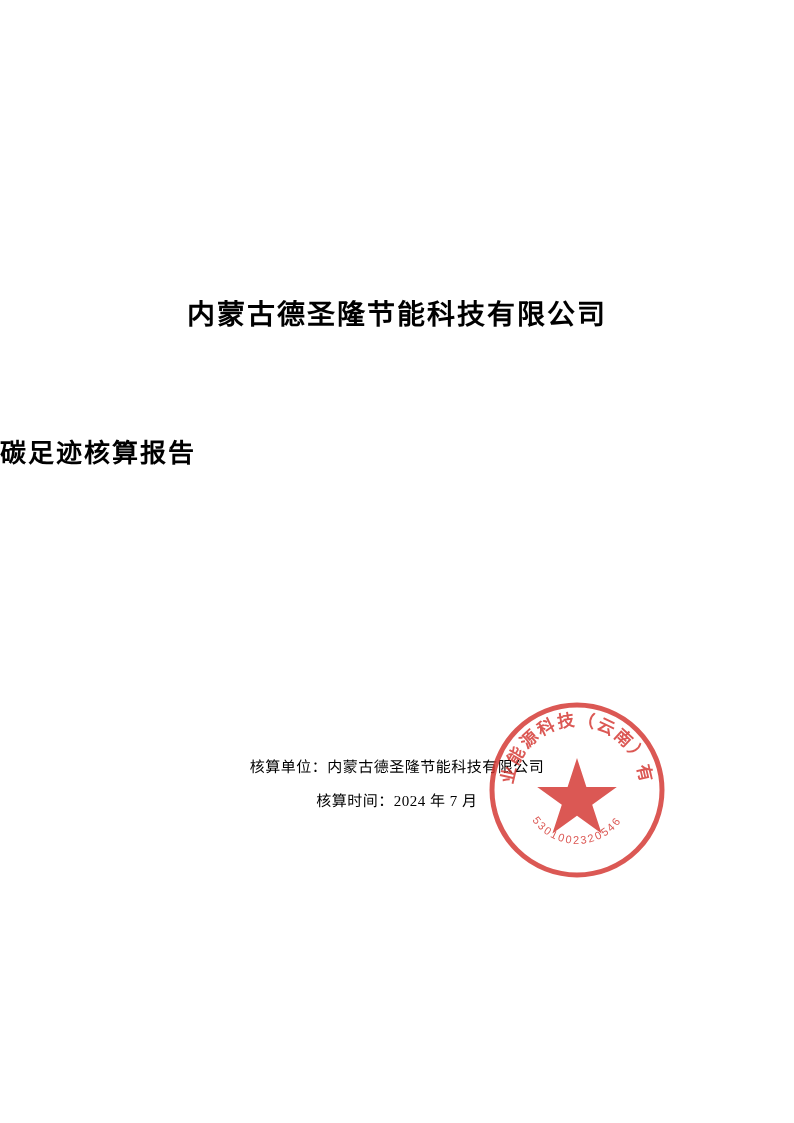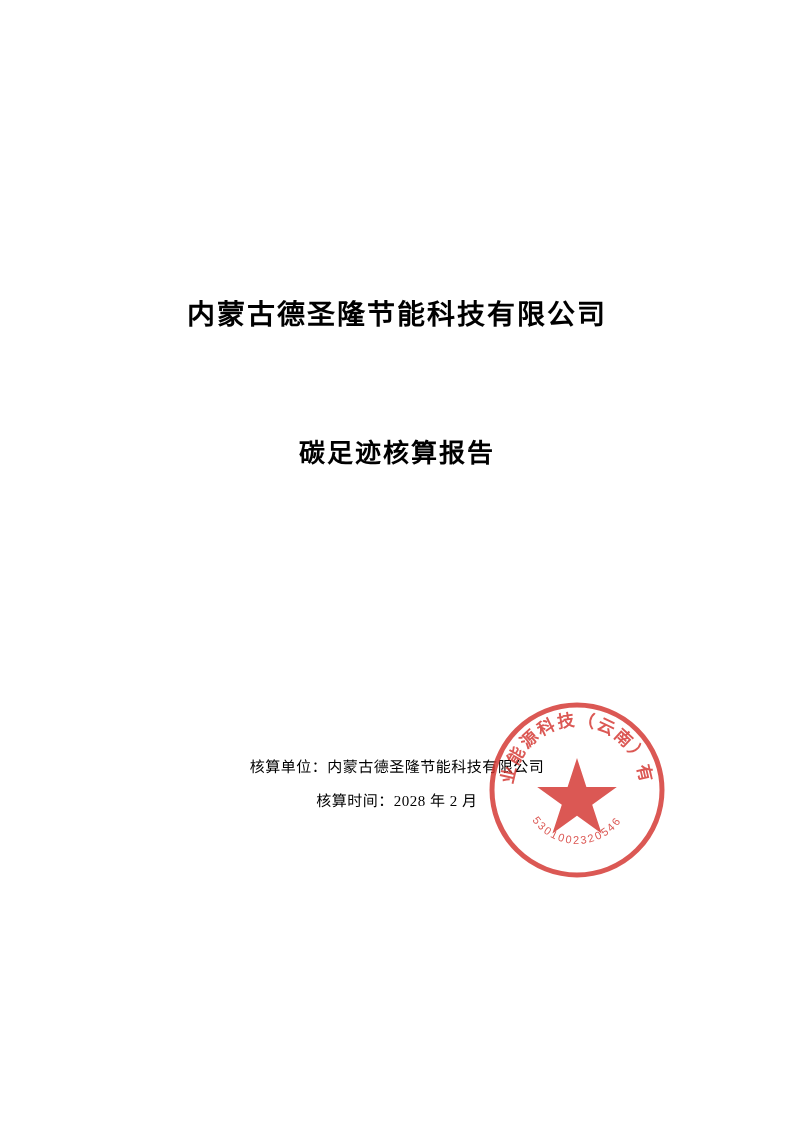--- a/index.html
+++ b/index.html
@@ -38,21 +38,21 @@
     letter-spacing: 2px;
     line-height: 1.4;
     font-family: "Liberation Serif", "DejaVu Serif", serif;
   }
 
   .doc-title-sub {
     position: absolute;
     left: 0;
     right: 0;
     top: 432px;
-    text-align: center;
+    text-align: left;
     font-size: 26px;
     font-weight: bold;
     letter-spacing: 2px;
     font-family: "Liberation Serif", "DejaVu Serif", serif;
   }
 
   .meta-block {
     position: absolute;
     left: 0;
     right: 0;
@@ -90,21 +90,21 @@
 <div class="page">
 
   <div class="title-block">
     <div class="doc-title-main">内蒙古德圣隆节能科技有限公司</div>
   </div>
 
   <div class="doc-title-sub">碳足迹核算报告</div>
 
   <div class="meta-block">
     <div class="meta-line">核算单位：内蒙古德圣隆节能科技有限公司</div>
-    <div class="meta-line">核算时间：2028 年 2 月</div>
+    <div class="meta-line">核算时间：2024 年 7 月</div>
   </div>
 
   <div class="seal">
     <svg viewBox="0 0 180 180" xmlns="http://www.w3.org/2000/svg">
       <defs>
         <path id="sealTopArc" d="M 26,90 A 64,64 0 0 1 154,90"></path>
         <path id="sealBottomArc" d="M 36,90 A 54,54 0 0 0 144,90"></path>
       </defs>
       <circle cx="90" cy="90" r="85" fill="none" stroke="#d4342f" stroke-width="5"></circle>
       <text font-family="'Liberation Serif','DejaVu Serif',serif" font-size="17" font-weight="bold" fill="#d4342f" letter-spacing="2">

